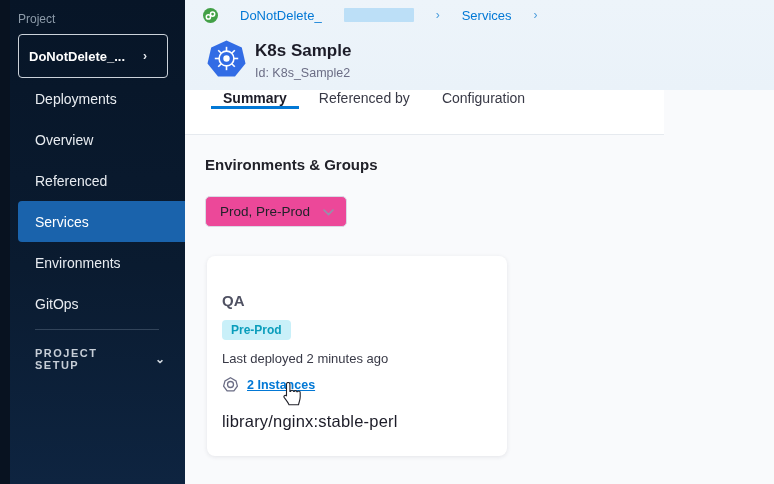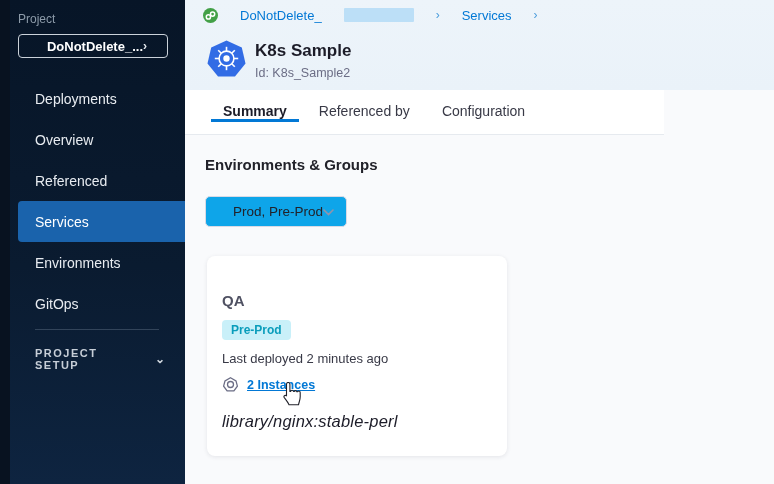--- a/index.html
+++ b/index.html
@@ -23,23 +23,23 @@
     position: absolute; left: 0; top: 0;
     width: 10px; height: 484px;
     background: #081220;
   }
   .project-label {
     position: absolute; left: 18px; top: 12px;
     font-size: 12px; color: #8D9BA9;
   }
   .project-selector {
     position: absolute; left: 18px; top: 34px;
-    width: 150px; height: 24px;
+    width: 150px; height: 44px;
     border: 1.5px solid #CBD2DA; border-radius: 4px;
-    display: flex; align-items: center; justify-content: flex-end;
+    display: flex; align-items: center; justify-content: space-between;
     padding: 0 20px 0 10px;
     color: #FFFFFF; font-size: 13px; font-weight: 700;
     cursor: pointer; background: transparent;
   }
   .project-selector .chev { font-size: 12px; font-weight: 700; color: #E6EAEF; }
   .nav { position: absolute; left: 0; top: 78px; width: 185px; }
   .nav-item {
     height: 41px; display: flex; align-items: center;
     padding-left: 35px; margin-left: 18px;
     color: #E8ECF1; font-size: 14px; cursor: pointer;
@@ -83,39 +83,39 @@
 
   .service-head { position: absolute; left: 22px; top: 40px; display: flex; gap: 9px; }
   .k8s-icon { width: 39px; height: 37px; flex: 0 0 auto; }
   .service-titles { padding-top: 1px; }
   .service-title { font-size: 17px; font-weight: 700; color: #1C1C28; }
   .service-id { margin-top: 5px; font-size: 12.5px; color: #6B6D85; }
 
   .tabbar {
     position: absolute; left: 0; top: 90px; width: 479px; height: 45px;
     background: #FFFFFF; border-bottom: 1px solid #E6EAEF;
-    display: flex; align-items: center; padding-left: 26px; gap: 8px;
+    display: flex; align-items: flex-start; padding-left: 26px; gap: 8px;
   }
   .tab {
     display: flex; align-items: center; padding: 0 12px;
     font-size: 14px; color: #383946; cursor: pointer;
     border-bottom: 3px solid transparent; margin-bottom: -1px;
   }
   .tab.active { font-weight: 700; color: #1C1C28; border-bottom-color: #0278D5; }
 
   .content { position: absolute; left: 0; top: 135px; width: 589px; height: 349px; }
   .section-title {
     position: absolute; left: 20px; top: 21px;
     font-size: 15px; font-weight: 700; color: #22222A;
   }
   .env-filter {
     position: absolute; left: 20px; top: 61px;
     width: 142px; height: 31px;
-    background: #0ea5e9; border: 1px solid #D9DAE5; border-radius: 5px;
-    display: flex; align-items: center; justify-content: flex-end;
+    background: #ec4899; border: 1px solid #D9DAE5; border-radius: 5px;
+    display: flex; align-items: center; justify-content: space-between;
     padding: 0 12px 0 14px; cursor: pointer;
   }
   .env-filter-value { font-size: 13.5px; font-weight: 500; color: #22222A; }
   .env-filter .chev-down { color: #9293AB; font-size: 11px; }
 
   .env-card {
     position: absolute; left: 22px; top: 121px;
     width: 300px; height: 200px;
     background: #FFFFFF; border-radius: 8px;
     box-shadow: 0 1px 4px rgba(40,41,61,0.10);
@@ -137,21 +137,21 @@
   .instances-row {
     position: absolute; left: 16px; top: 121px;
     display: flex; align-items: center; gap: 9px;
   }
   .instances-link {
     font-size: 12.5px; font-weight: 600; color: #0278D5;
     text-decoration: underline; cursor: pointer;
   }
   .artifact {
     position: absolute; left: 15px; top: 156px;
-    font-size: 16.5px; color: #1C1C28; letter-spacing: 0.2px; font-style: italic;
+    font-size: 16.5px; color: #1C1C28; letter-spacing: 0.2px;
   }
 
   .cursor-pointer-img { position: absolute; left: 279px; top: 382px; width: 22px; height: 24px; z-index: 50; }
 </style>
 </head>
 <body>
 
 <div class="frame">
 
   <div class="sidebar">

